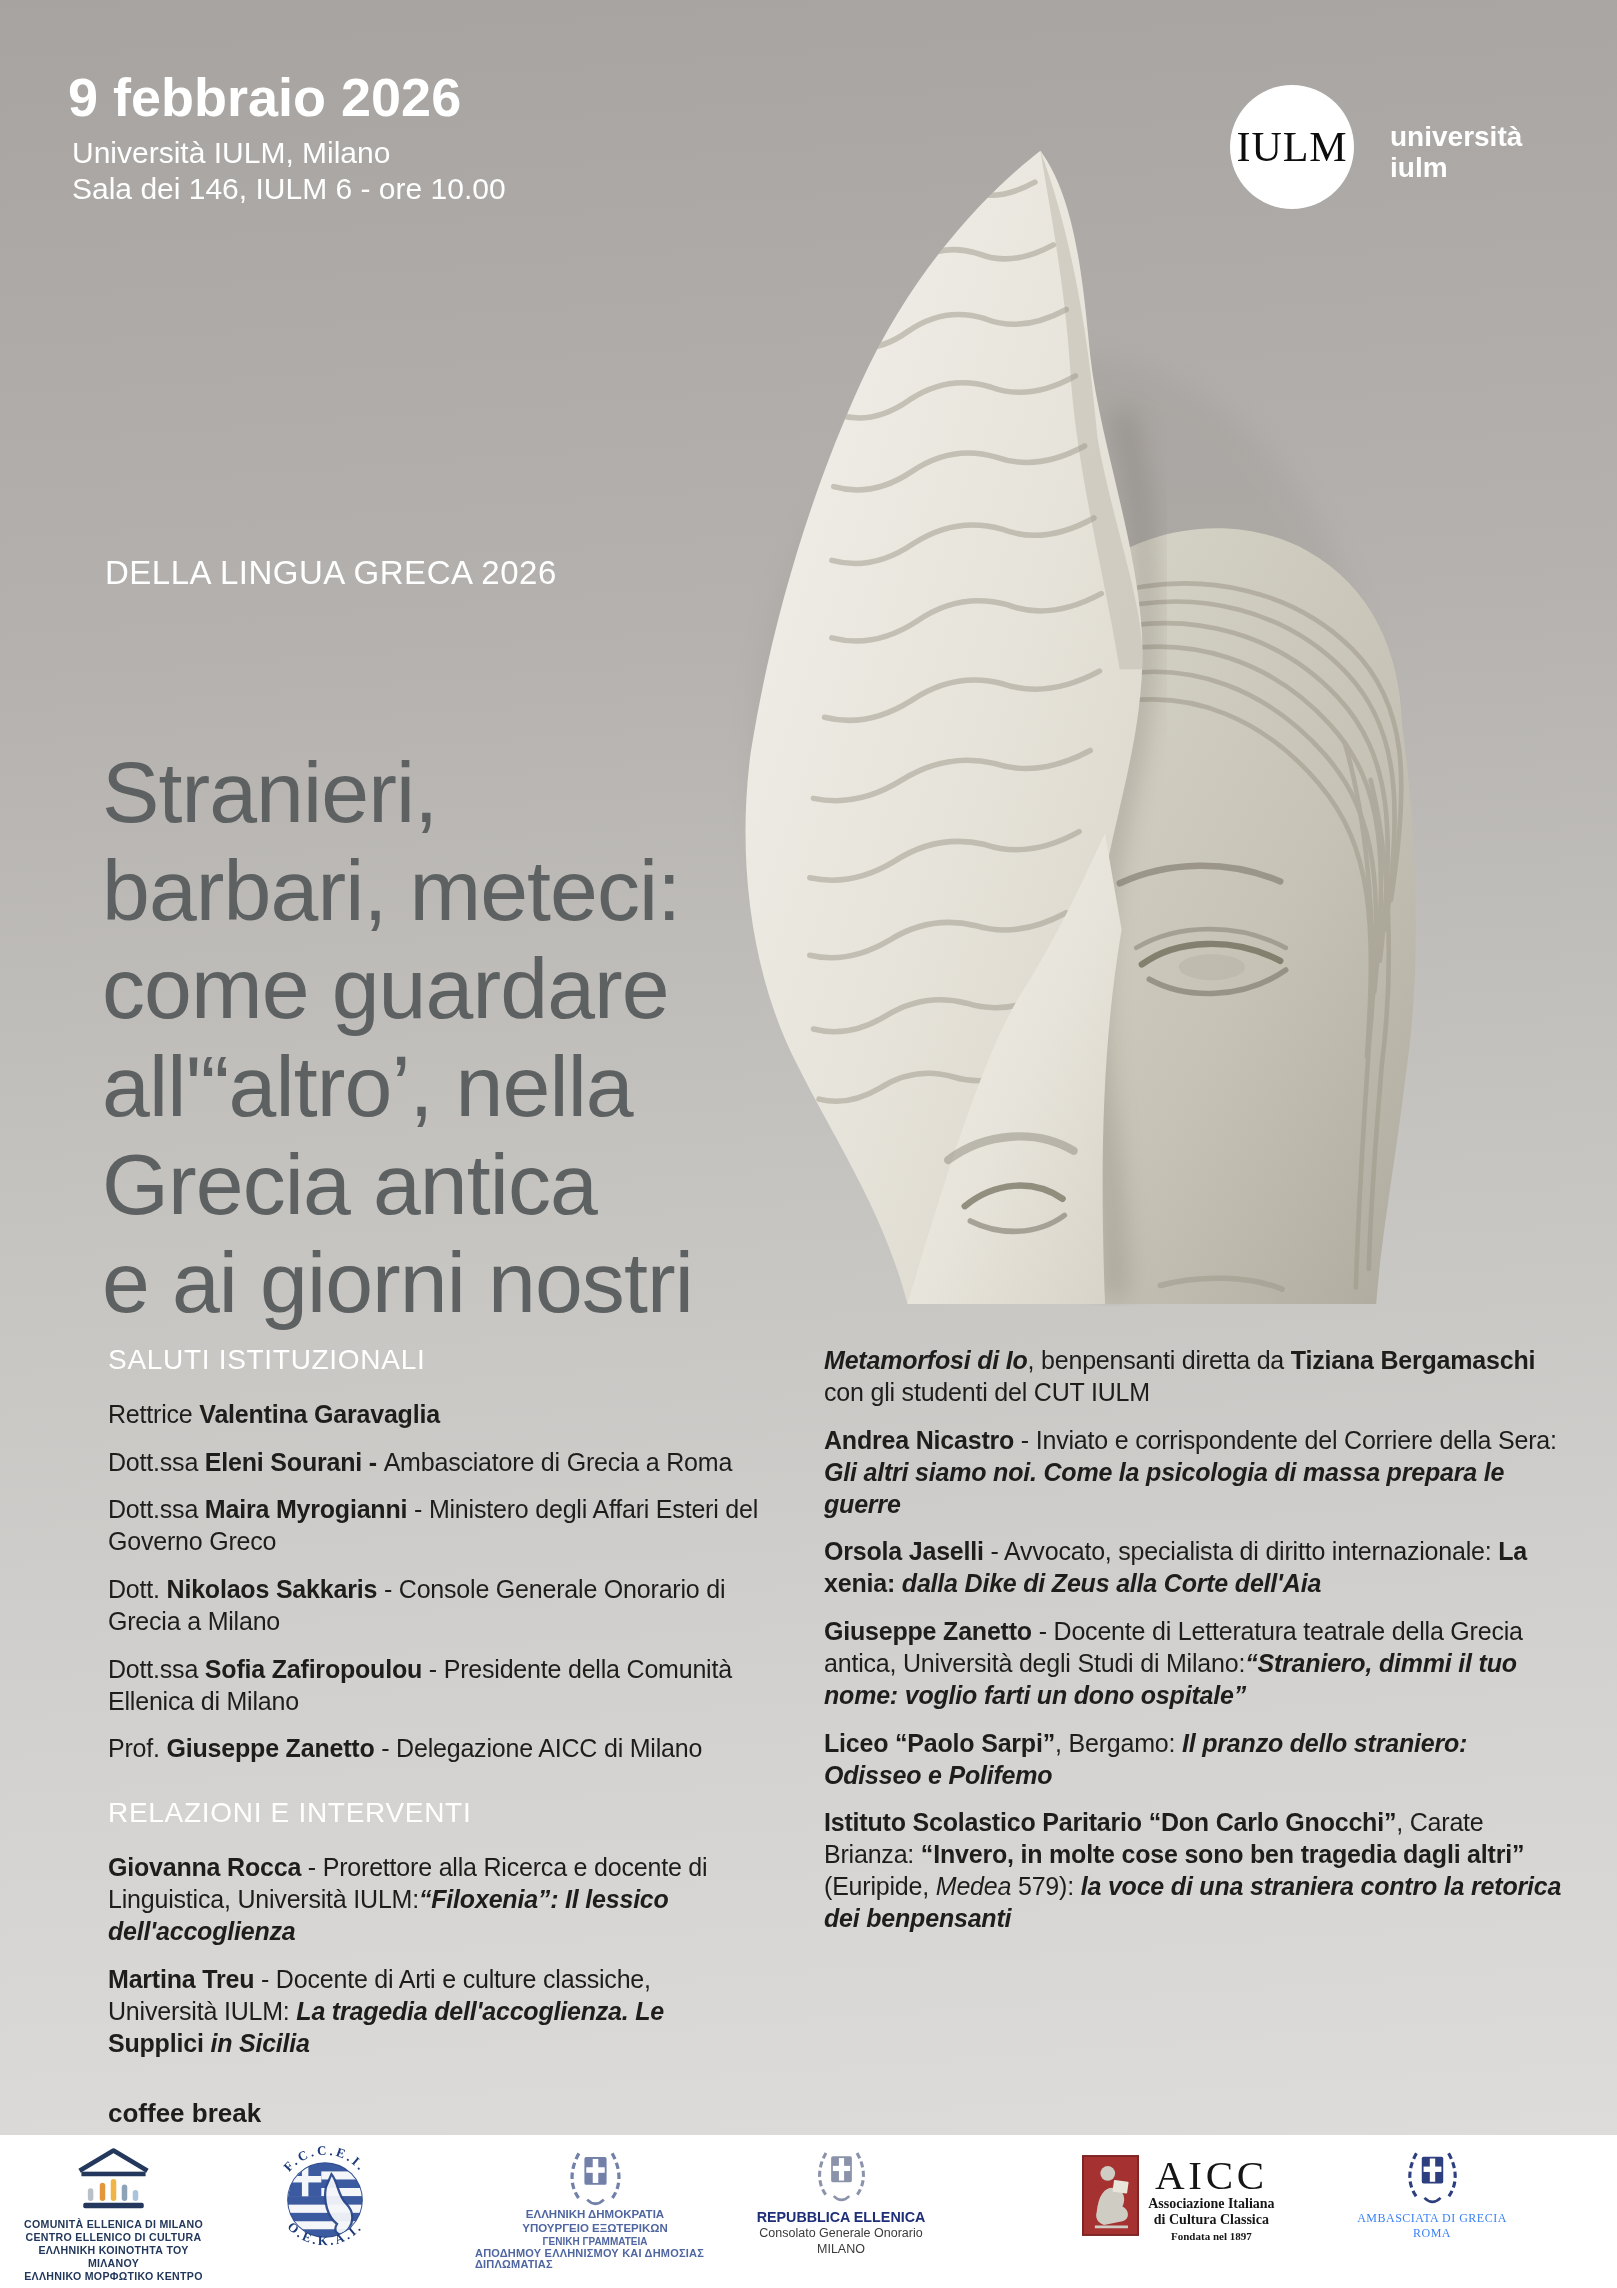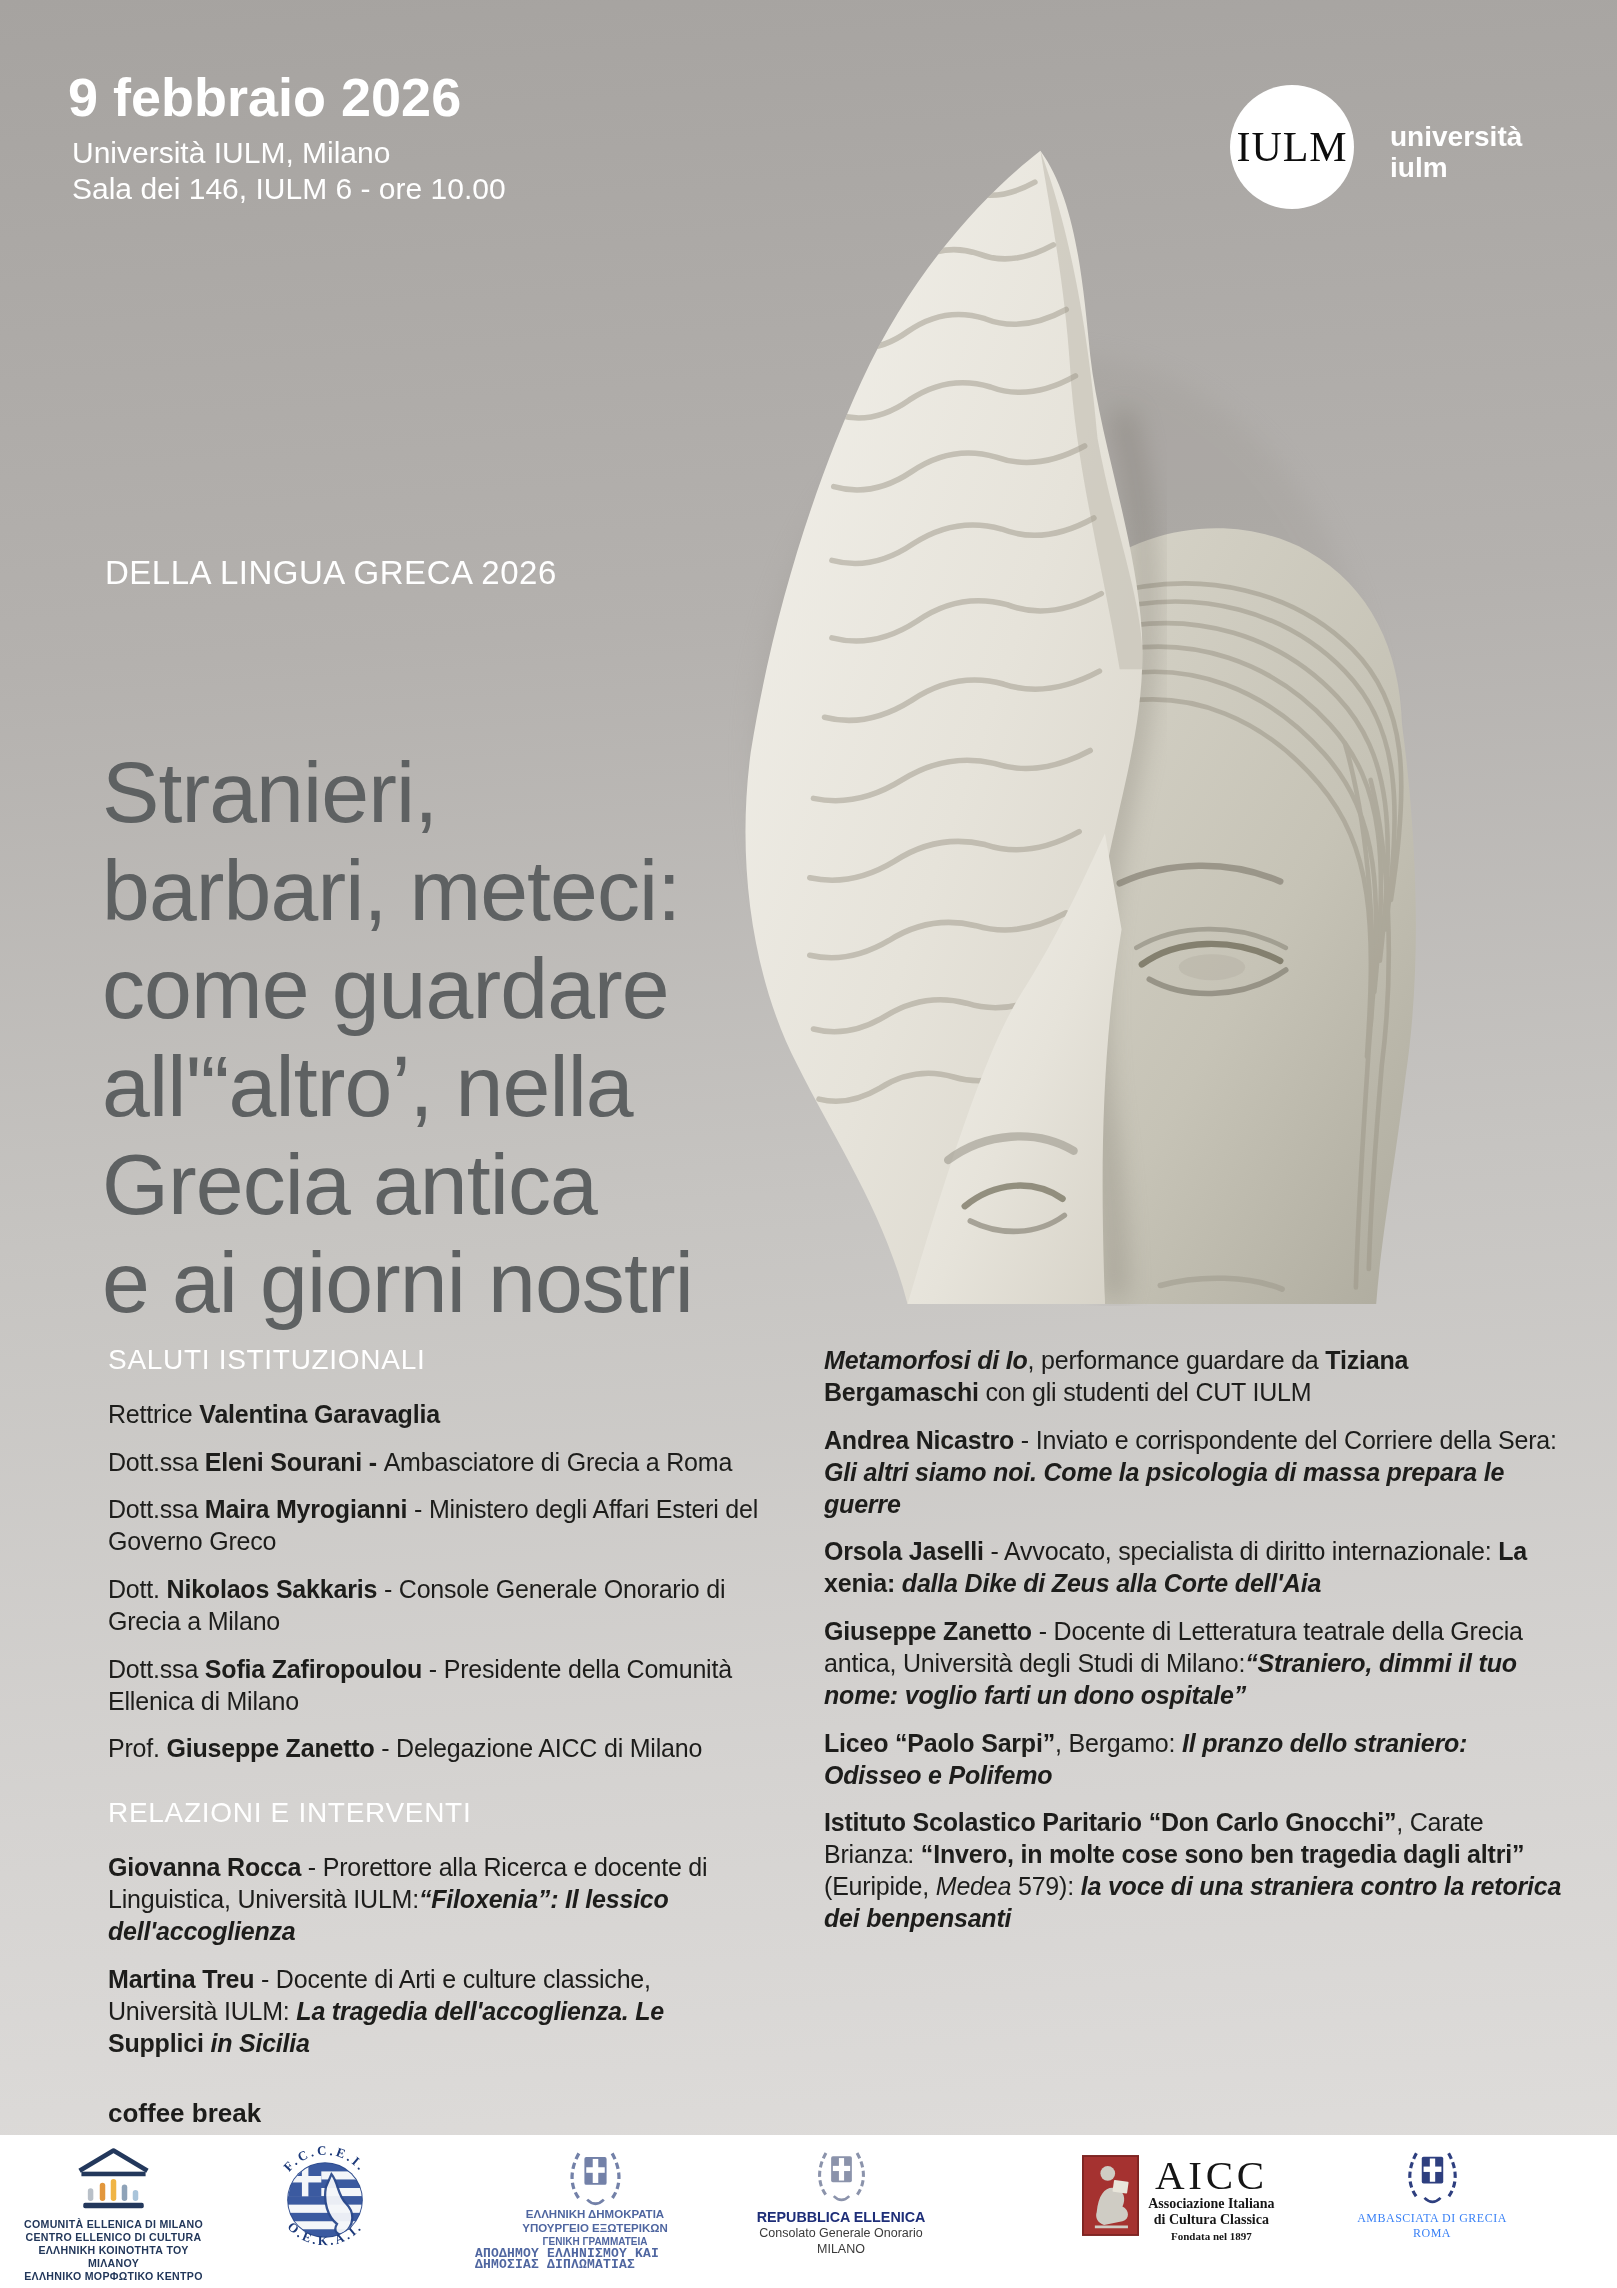--- a/index.html
+++ b/index.html
@@ -37,21 +37,21 @@
   
   .footer{position:absolute;left:0;bottom:0;width:1618px;height:154px;background:#ffffff;}
   .logo-cell{position:absolute;top:11px;display:flex;flex-direction:column;align-items:center;}
   .logo-lines{margin-top:5.5px;font-size:10.6px;line-height:13px;font-weight:700;color:#22375a;
     text-align:center;white-space:pre-line;letter-spacing:0.3px;}
   .cell-comunita{left:12px;width:203px;}
   .cell-fccei{left:265px;width:120px;top:3.7px;}
   .cell-ministero{left:475px;width:240px;}
   .m1,.m2{font-size:11.5px;font-weight:700;color:#4f66a0;line-height:14px;}
   .m3{font-size:10px;font-weight:700;color:#4f66a0;line-height:13px;}
-  .m4{font-size:13px;font-weight:700;color:#4f66a0;line-height:11px;letter-spacing:0.2px;font-family:Liberation Mono, monospace;}
+  .m4{font-size:11px;font-weight:700;color:#4f66a0;line-height:11px;letter-spacing:0.2px;}
   .cell-consolato{left:712px;width:258px;}
   .c1{font-size:14.3px;font-weight:700;color:#1e2e78;line-height:17.5px;margin-top:5.5px;}
   .c2,.c3{font-size:12.5px;color:#3a3a3a;line-height:15.7px;}
   .cell-aicc{left:1034px;width:295px;flex-direction:row;align-items:flex-start;top:20px;padding-left:48px;}
   .aicc-text{margin-left:9.2px;display:flex;flex-direction:column;align-items:center;font-family:"Liberation Serif","DejaVu Serif",serif;}
   .aicc-name{font-size:41px;line-height:41px;color:#151515;letter-spacing:3.7px;}
   .a1,.a2{font-size:14px;font-weight:700;color:#151515;line-height:15.7px;}
   .a3{font-size:11px;font-weight:700;color:#151515;line-height:14.8px;margin-top:1.8px;}
   .cell-ambasciata{left:1321px;width:222px;}
   .amb-lines{margin-top:5.5px;font-family:"Liberation Serif","DejaVu Serif",serif;font-size:12px;line-height:15.7px;
@@ -170,21 +170,21 @@
     <h2 class="sec-head second">RELAZIONI E INTERVENTI</h2>
     <div>
         <p class="entry"><span class="b">Giovanna Rocca</span><span> - Prorettore alla Ricerca e docente di Linguistica, Università IULM:</span><span class="b i">“Filoxenia”: Il lessico dell'accoglienza</span></p>
         <p class="entry"><span class="b">Martina Treu</span><span> - Docente di Arti e culture classiche, Università IULM: </span><span class="b i">La tragedia dell'accoglienza. </span><span class="b i">Le </span><span class="b">Supplici</span><span class="b i"> in Sicilia</span></p>
       </div>
     <div class="coffee">coffee break</div>
   </div>
 
   <div class="col col-right">
     <div>
-        <p class="entry"><span class="b i">Metamorfosi di Io</span><span>, performance guardare da </span><span class="b">Tiziana Bergamaschi</span><span> con gli studenti del CUT IULM</span></p>
+        <p class="entry"><span class="b i">Metamorfosi di Io</span><span>, benpensanti diretta da </span><span class="b">Tiziana Bergamaschi</span><span> con gli studenti del CUT IULM</span></p>
         <p class="entry"><span class="b">Andrea Nicastro</span><span> - Inviato e corrispondente del Corriere della Sera: </span><span class="b i">Gli altri siamo noi. Come la psicologia di massa prepara le guerre</span></p>
         <p class="entry"><span class="b">Orsola Jaselli</span><span> - Avvocato, specialista di diritto internazionale: </span><span class="b">La xenia: </span><span class="b i">dalla Dike di Zeus alla Corte dell'Aia</span></p>
         <p class="entry"><span class="b">Giuseppe Zanetto</span><span> - Docente di Letteratura teatrale della Grecia antica, Università degli Studi di Milano:</span><span class="b i">“Straniero, dimmi il tuo nome: voglio farti un dono ospitale”</span></p>
         <p class="entry"><span class="b">Liceo “Paolo Sarpi”</span><span>, Bergamo: </span><span class="b i">Il pranzo dello straniero: Odisseo e Polifemo</span></p>
         <p class="entry"><span class="b">Istituto Scolastico Paritario “Don Carlo Gnocchi”</span><span>, Carate Brianza: </span><span class="b">“Invero, in molte cose sono ben tragedia dagli altri”</span><span> (Euripide, </span><span class="i">Medea</span><span> 579): </span><span class="b i">la voce di una straniera contro la retorica dei benpensanti</span></p>
       </div>
   </div>
 
   <div class="footer">
 

